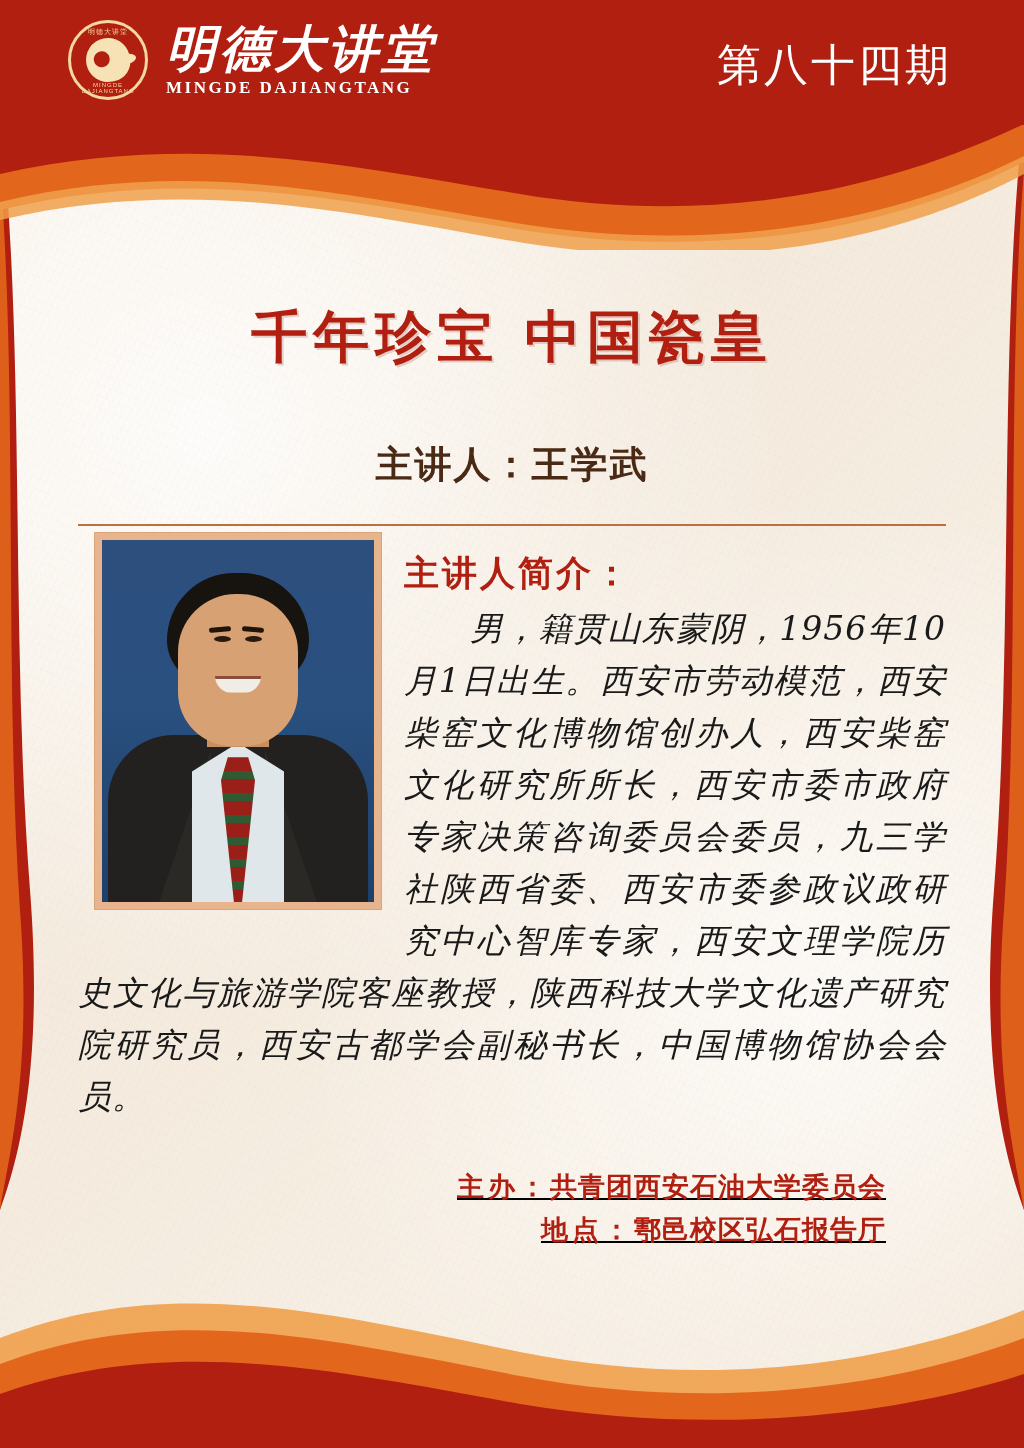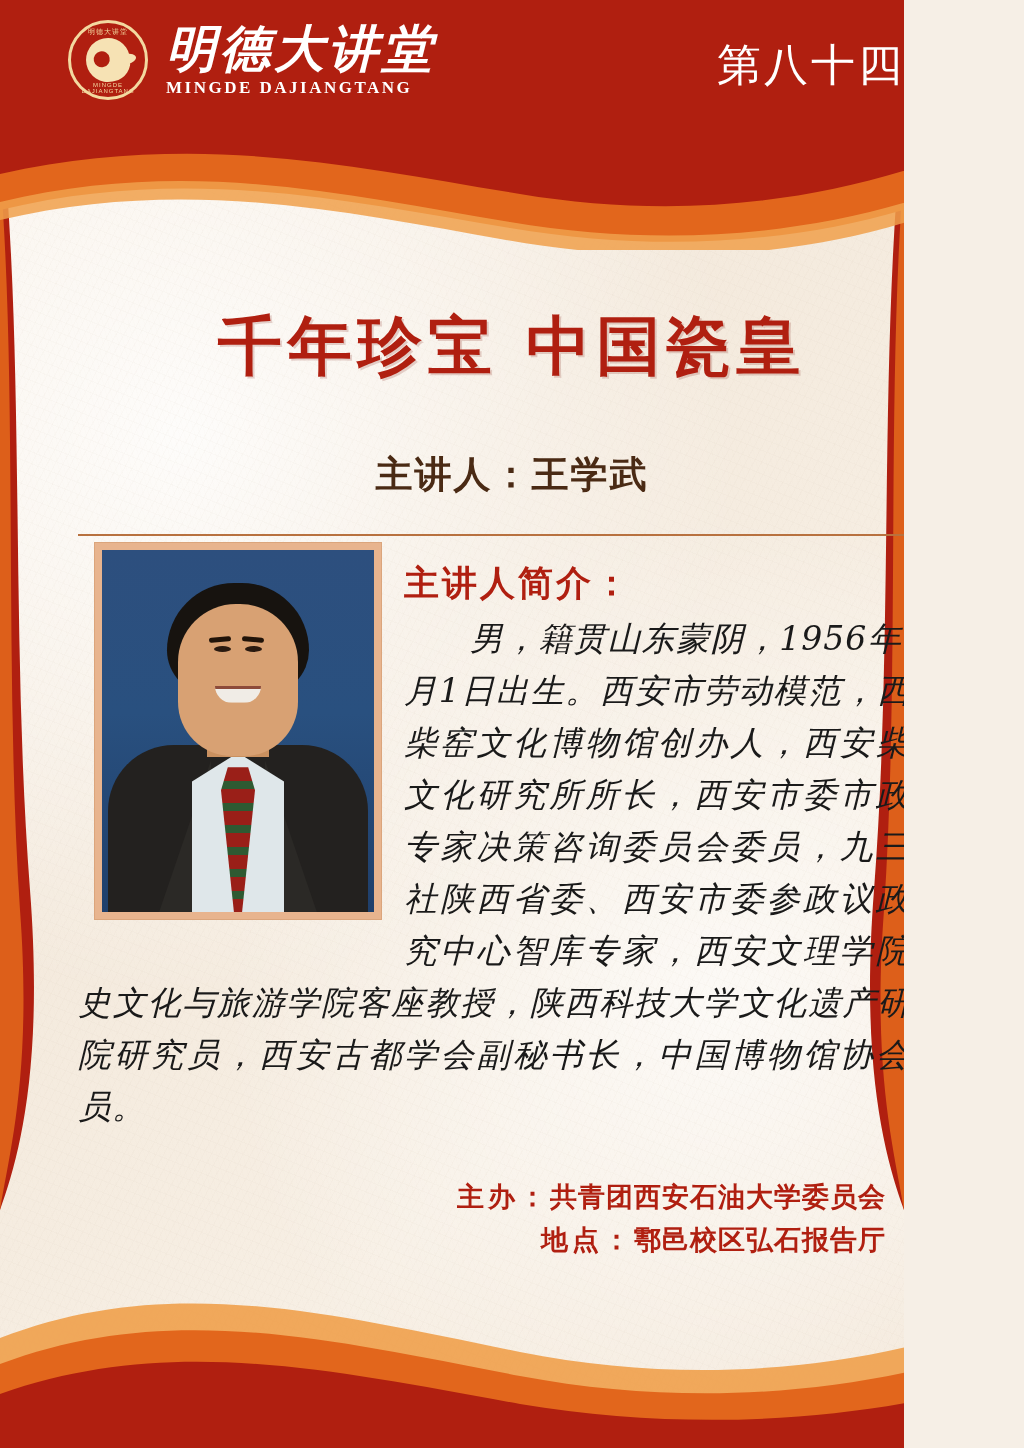--- a/index.html
+++ b/index.html
@@ -9,21 +9,21 @@
   body {
     width: 1024px;
     height: 1448px;
     font-family: "Liberation Sans", sans-serif;
     background: #f6efe6;
     overflow: hidden;
   }
 
   .poster {
     position: relative;
-    width: 904px;
+    width: 1024px;
     height: 1448px;
     overflow: hidden;
     background:
       radial-gradient(circle at 20% 30%, rgba(255,255,255,0.85) 0%, rgba(255,255,255,0) 45%),
       radial-gradient(circle at 80% 70%, rgba(255,255,255,0.7) 0%, rgba(255,255,255,0) 40%),
       linear-gradient(135deg, #faf3ea 0%, #f4eadd 40%, #f7efe4 70%, #f3e7d8 100%);
   }
 
   
   .paper-texture {
@@ -186,25 +186,25 @@
     top: 250px;
     left: 0;
     width: 1024px;
     z-index: 6;
   }
 
   .title {
     text-align: center;
     font-family: "DejaVu Serif", "Liberation Serif", serif;
     font-weight: bold;
-    font-size: 64px;
+    font-size: 56px;
     line-height: 96px;
     color: #b01f10;
     letter-spacing: 6px;
-    margin-top: 48px;
+    margin-top: 38px;
     text-shadow: 2px 2px 0 rgba(120,20,10,0.18);
   }
 
   .speaker-line {
     text-align: center;
     font-family: "DejaVu Serif", "Liberation Serif", serif;
     font-weight: bold;
     font-size: 37px;
     letter-spacing: 2px;
     color: #4a2a14;
@@ -342,20 +342,21 @@
     text-indent: 2em;
     letter-spacing: 1px;
     font-style: italic;
   }
 
   .footer-info {
     clear: both;
     margin: 42px 78px 0 0;
     text-align: right;
     padding-right: 60px;
+    text-decoration: underline;
   }
   .info-row {
     font-family: "DejaVu Sans", "Liberation Sans", sans-serif;
     font-weight: bold;
     font-size: 27px;
     line-height: 43px;
     color: #b01f10;
     letter-spacing: 1px;
     white-space: nowrap;
   }

